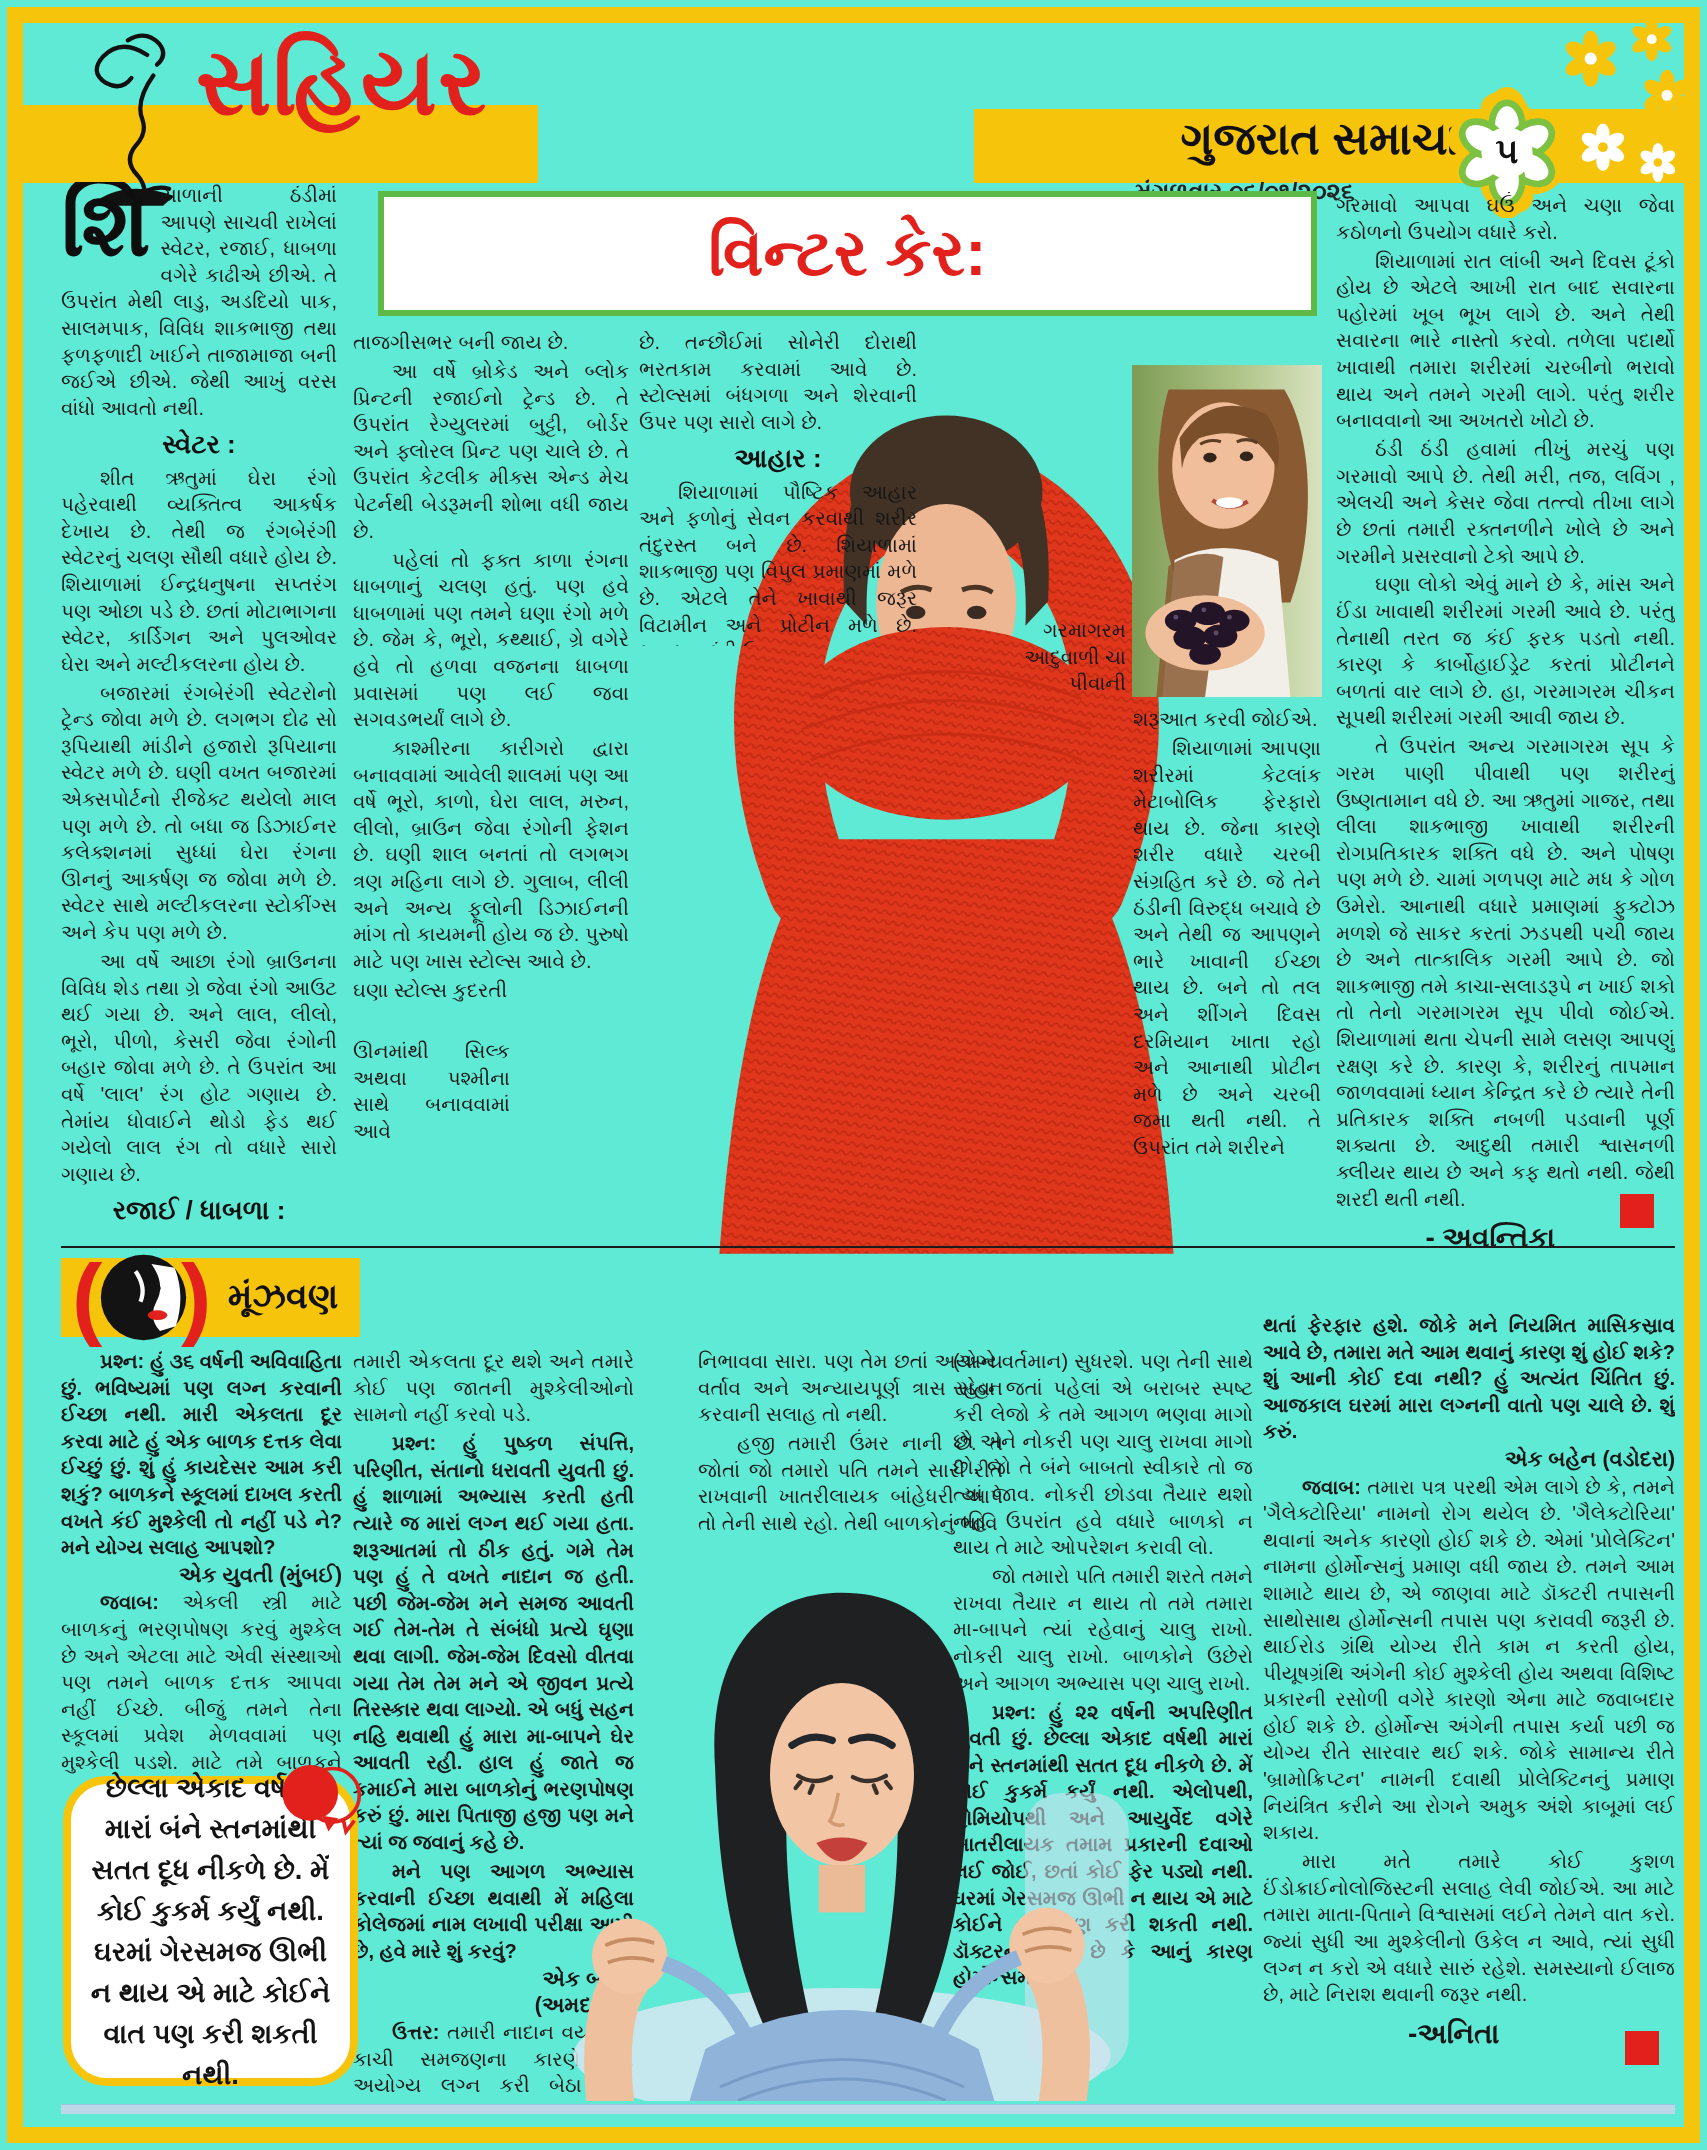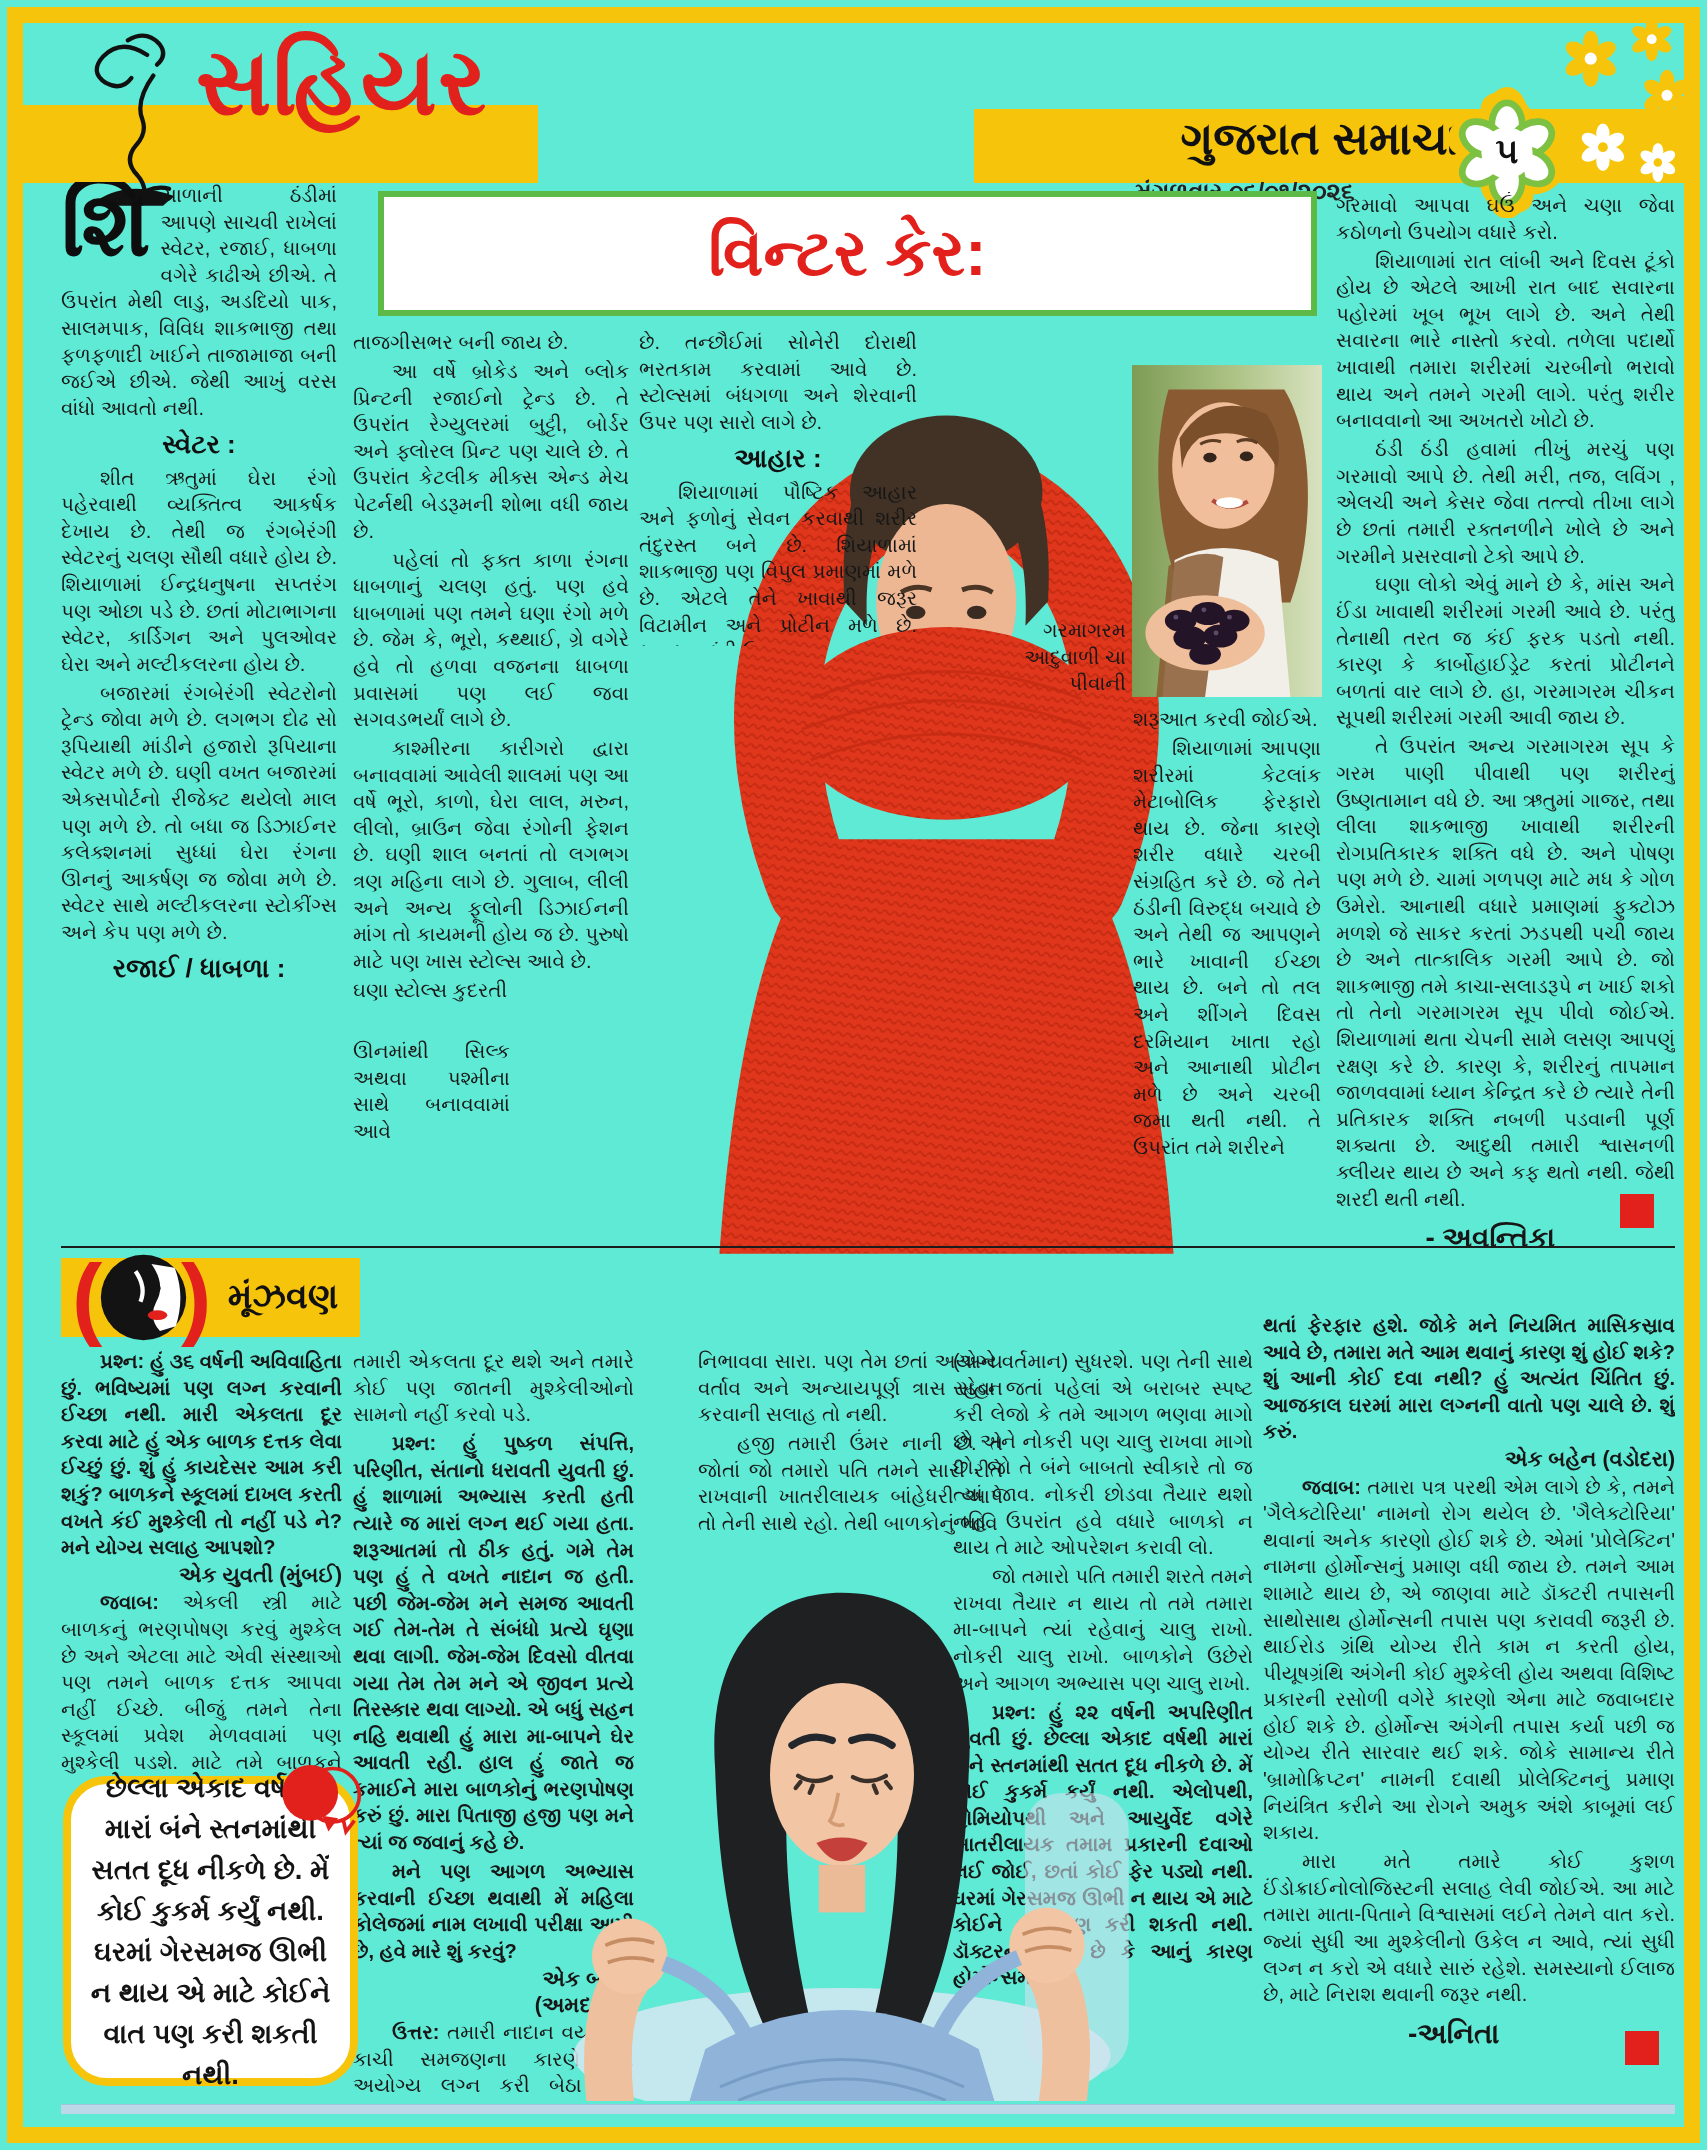--- a/index.html
+++ b/index.html
@@ -227,20 +227,21 @@
         <circle cx="160" cy="414" r="4"></circle>
         <circle cx="138" cy="440" r="4"></circle>
       </g>
   </svg>
 
   <div class="col" style="left:61px;top:182px;width:276px;height:1075px;">
       <p class="para noind"><span class="dropcap">શિ</span>યાળાની ઠંડીમાં આપણે સાચવી રાખેલાં સ્વેટર, રજાઈ, ધાબળા વગેરે કાઢીએ છીએ. તે ઉપરાંત મેથી લાડુ, અડદિયો પાક, સાલમપાક, વિવિધ શાકભાજી તથા ફળફળાદી ખાઈને તાજામાજા બની જઈએ છીએ. જેથી આખું વરસ વાંધો આવતો નથી.</p>
       <h4 class="subhead">સ્વેટર :</h4>
       <p class="para">શીત ઋતુમાં ઘેરા રંગો પહેરવાથી વ્યક્તિત્વ આકર્ષક દેખાય છે. તેથી જ રંગબેરંગી સ્વેટરનું ચલણ સૌથી વધારે હોય છે. શિયાળામાં ઈન્દ્રધનુષના સપ્તરંગ પણ ઓછા પડે છે. છતાં મોટાભાગના સ્વેટર, કાર્ડિગન અને પુલઓવર ઘેરા અને મલ્ટીકલરના હોય છે.</p>
       <p class="para">બજારમાં રંગબેરંગી સ્વેટરોનો ટ્રેન્ડ જોવા મળે છે. લગભગ દોઢ સો રૂપિયાથી માંડીને હજારો રૂપિયાના સ્વેટર મળે છે. ઘણી વખત બજારમાં એક્સપોર્ટનો રીજેક્ટ થયેલો માલ પણ મળે છે. તો બધા જ ડિઝાઈનર કલેક્શનમાં સુધ્ધાં ઘેરા રંગના ઊનનું આકર્ષણ જ જોવા મળે છે. સ્વેટર સાથે મલ્ટીકલરના સ્ટોકીંગ્સ અને કેપ પણ મળે છે.</p>
+      <p class="para">આ વર્ષે આછા રંગો બ્રાઉનના વિવિધ શેડ તથા ગ્રે જેવા રંગો આઉટ થઈ ગયા છે. અને લાલ, લીલો, ભૂરો, પીળો, કેસરી જેવા રંગોની બહાર જોવા મળે છે. તે ઉપરાંત આ વર્ષે 'લાલ' રંગ હોટ ગણાય છે. તેમાંય ધોવાઈને થોડો ફેડ થઈ ગયેલો લાલ રંગ તો વધારે સારો ગણાય છે.</p>
       <h4 class="subhead">રજાઈ / ધાબળા :</h4>
     </div>
   <div class="col" style="left:353px;top:329px;width:276px;height:708px;">
       <p class="para noind">તાજગીસભર બની જાય છે.</p>
       <p class="para">આ વર્ષે બ્રોકેડ અને બ્લોક પ્રિન્ટની રજાઈનો ટ્રેન્ડ છે. તે ઉપરાંત રેગ્યુલરમાં બુટ્ટી, બોર્ડર અને ફ્લોરલ પ્રિન્ટ પણ ચાલે છે. તે ઉપરાંત કેટલીક મીક્સ એન્ડ મેચ પેટર્નથી બેડરૂમની શોભા વધી જાય છે.</p>
       <p class="para">પહેલાં તો ફક્ત કાળા રંગના ધાબળાનું ચલણ હતું. પણ હવે ધાબળામાં પણ તમને ઘણા રંગો મળે છે. જેમ કે, ભૂરો, કથ્થાઈ, ગ્રે વગેરે હવે તો હળવા વજનના ધાબળા પ્રવાસમાં પણ લઈ જવા સગવડભર્યાં લાગે છે.</p>
       <p class="para">કાશ્મીરના કારીગરો દ્વારા બનાવવામાં આવેલી શાલમાં પણ આ વર્ષે ભૂરો, કાળો, ઘેરા લાલ, મરુન, લીલો, બ્રાઉન જેવા રંગોની ફેશન છે. ઘણી શાલ બનતાં તો લગભગ ત્રણ મહિના લાગે છે. ગુલાબ, લીલી અને અન્ય ફૂલોની ડિઝાઈનની માંગ તો કાયમની હોય જ છે. પુરુષો માટે પણ ખાસ સ્ટોલ્સ આવે છે.</p>
       <p class="para noind">ઘણા સ્ટોલ્સ કુદરતી</p>
     </div>
   <div class="col" style="left:353px;top:1038px;width:157px;height:217px;">

